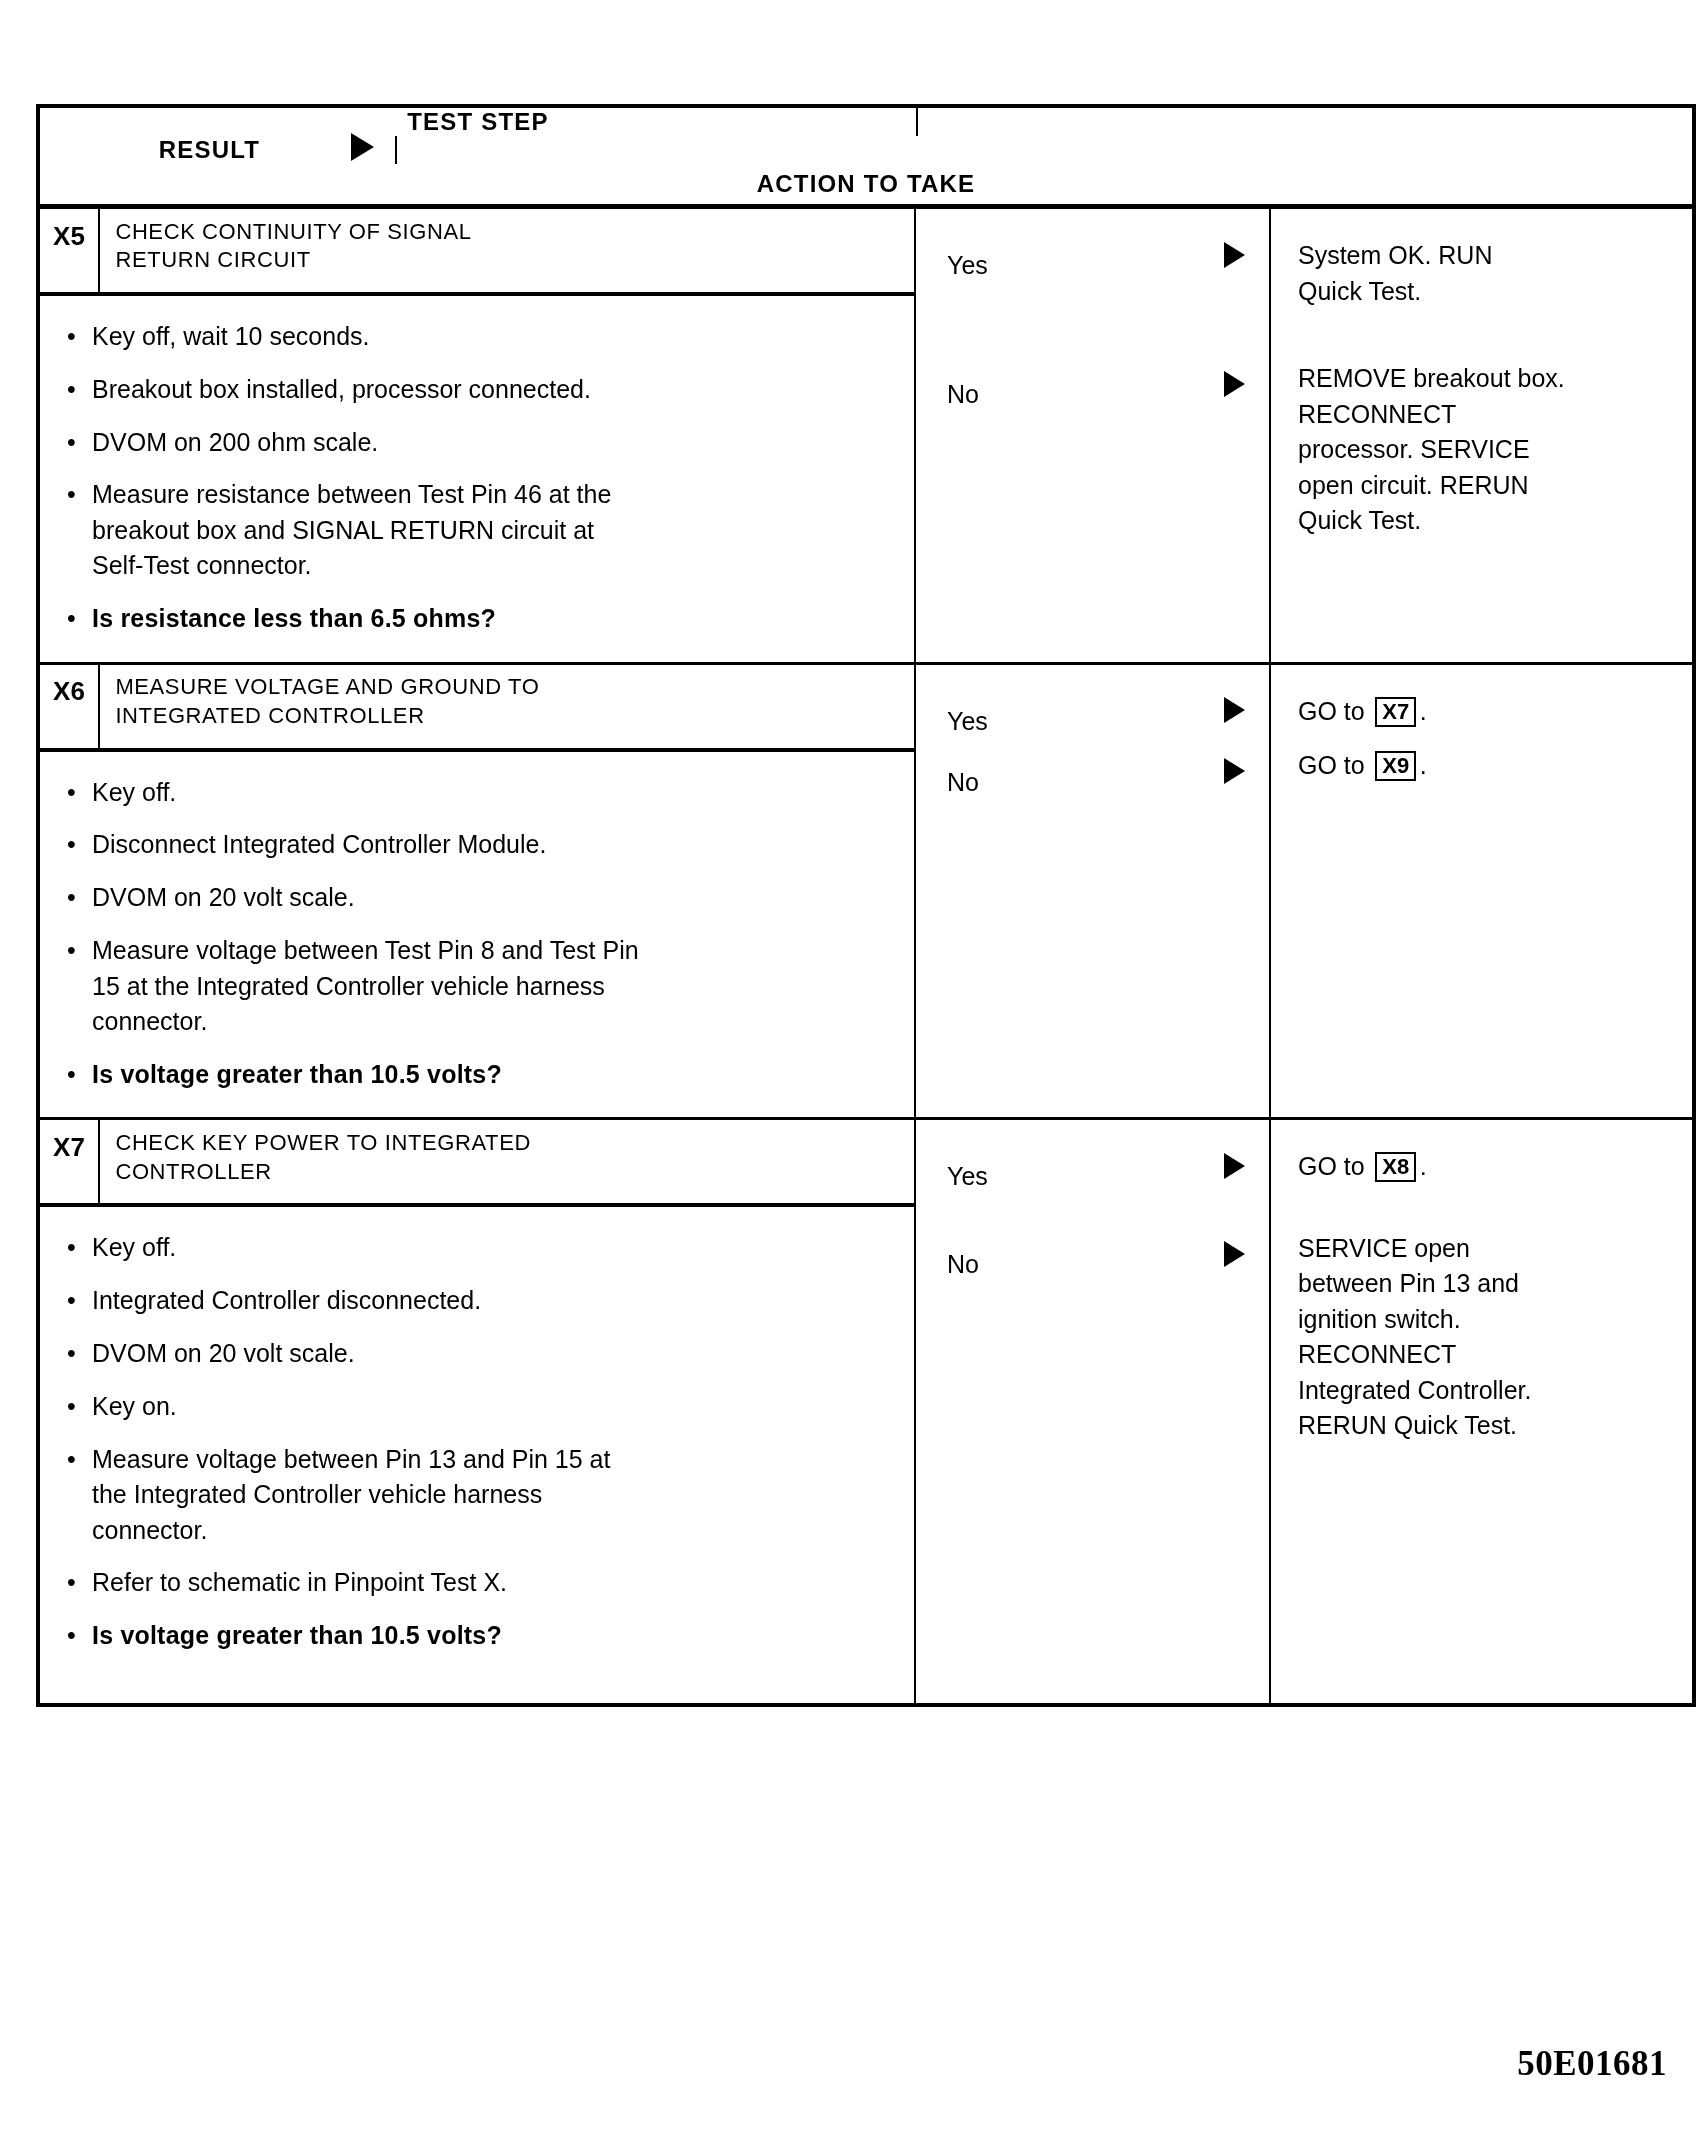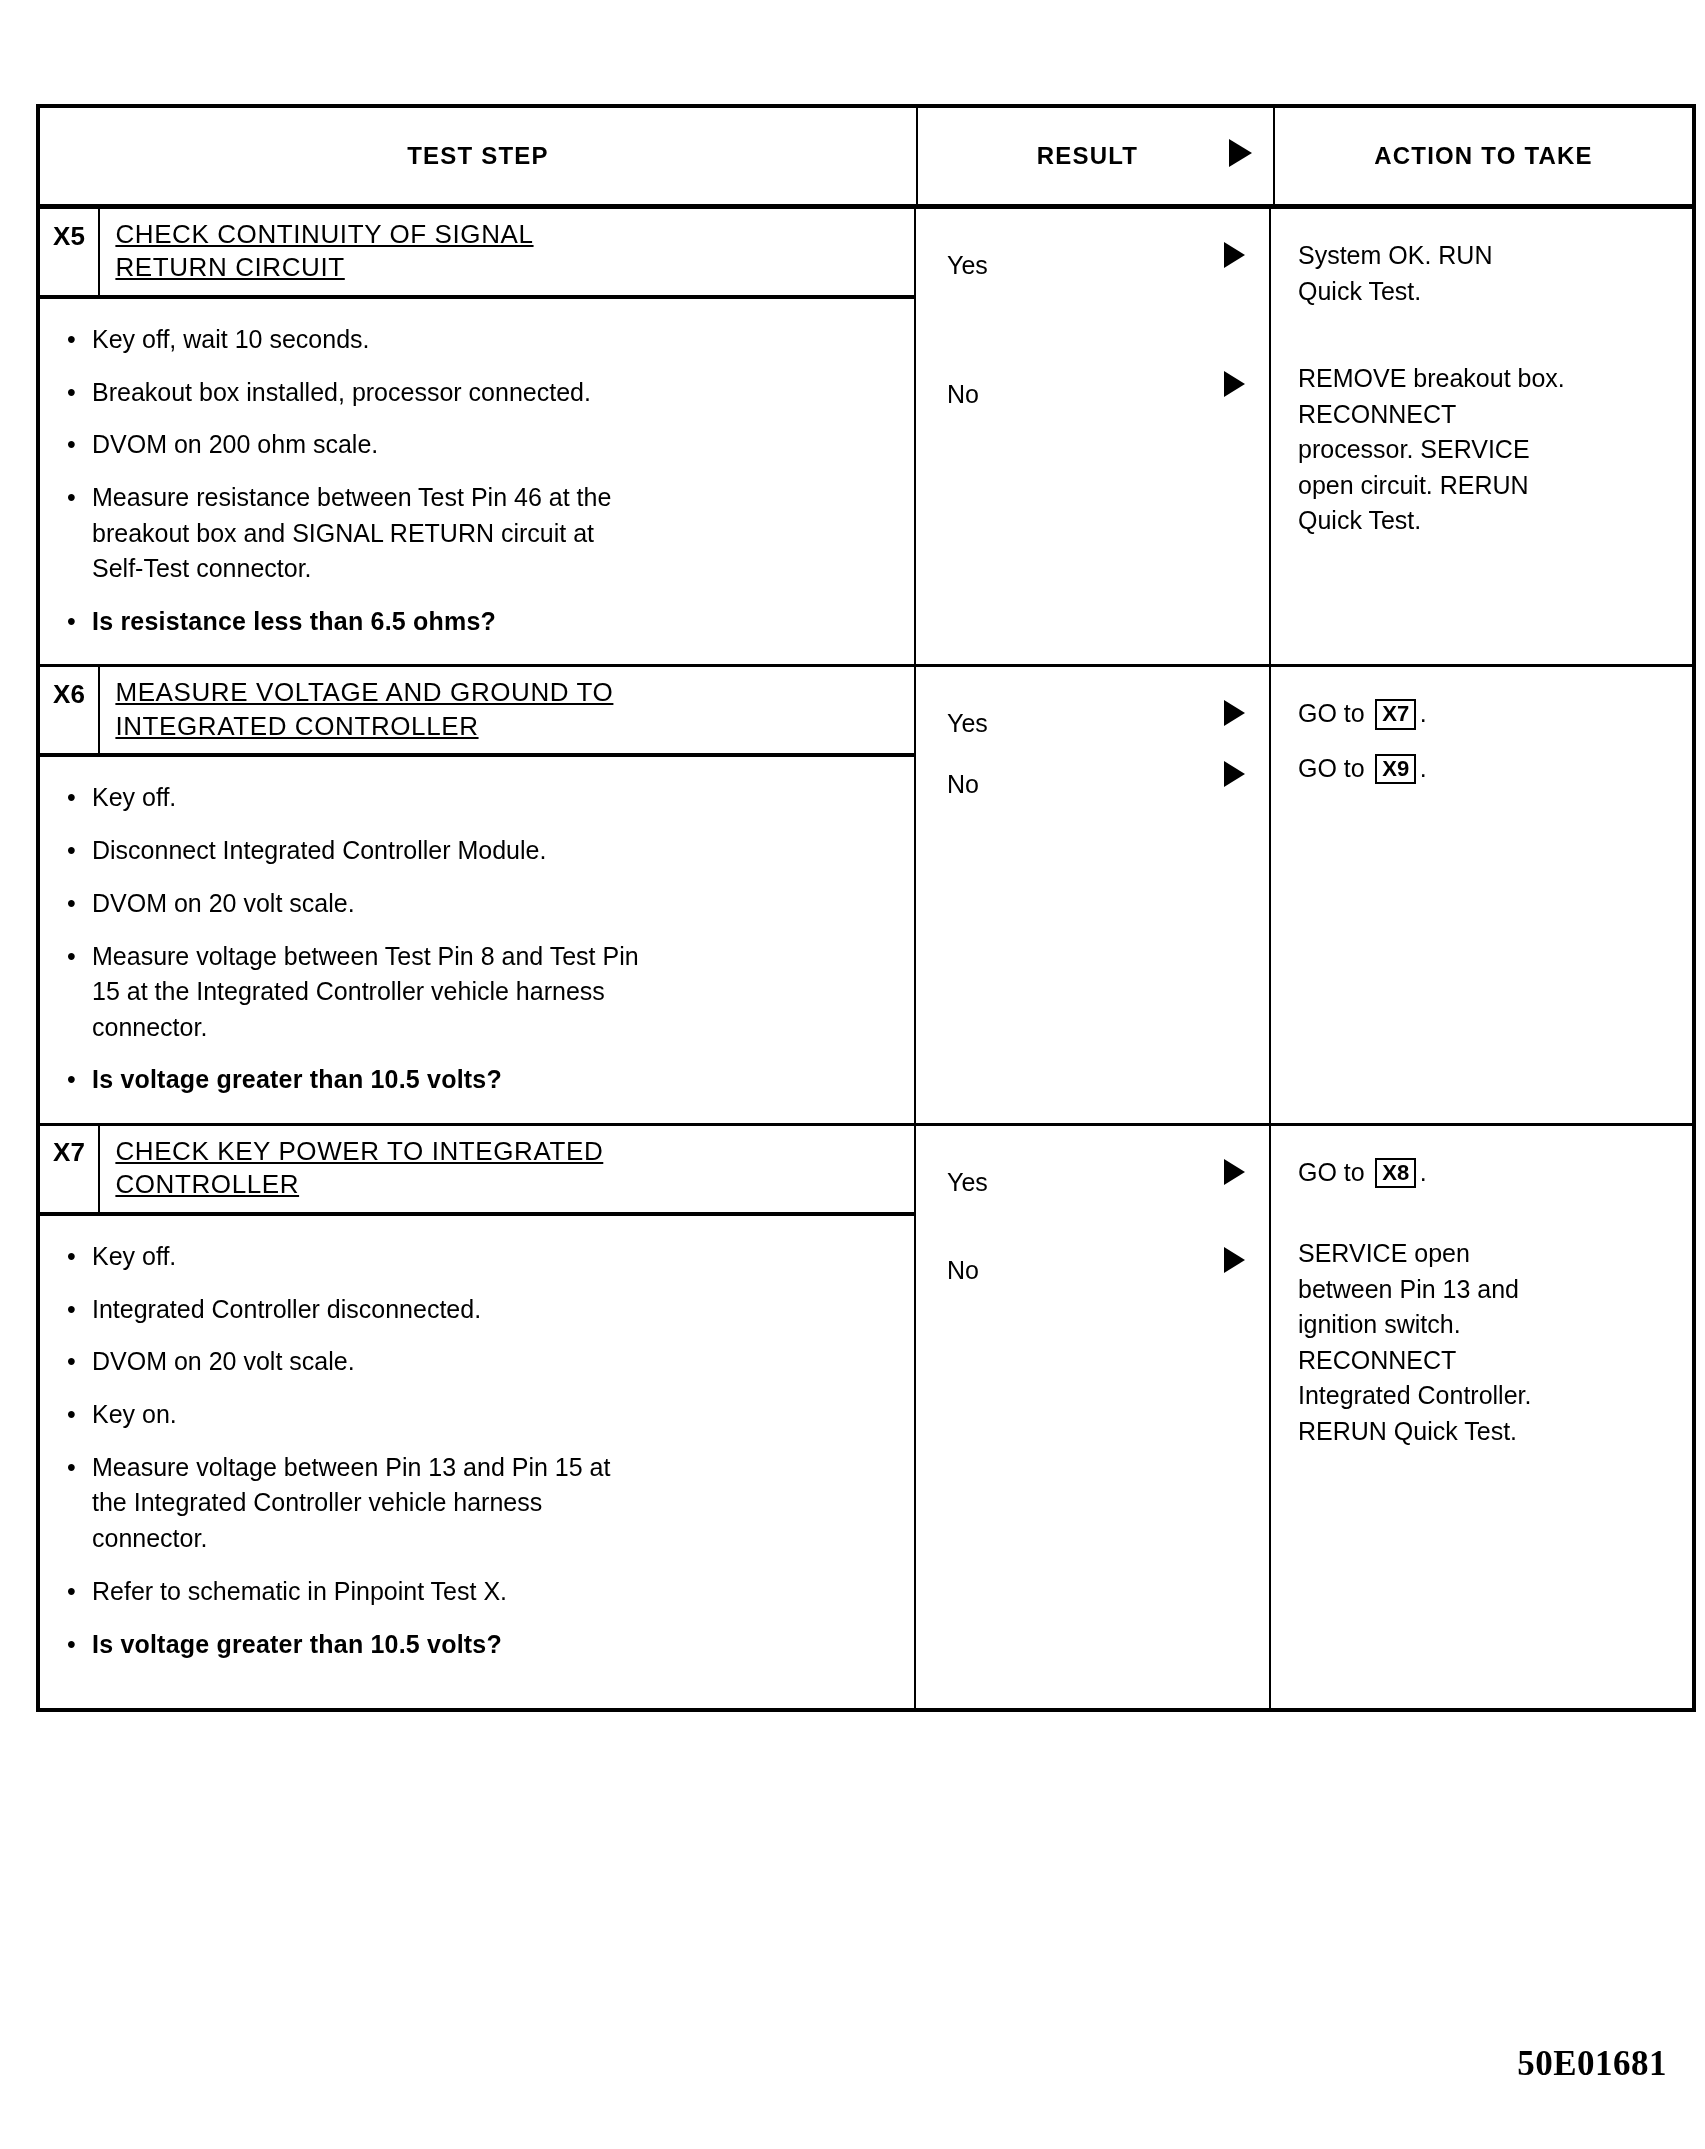--- a/index.html
+++ b/index.html
@@ -32,20 +32,21 @@
     border: 4.8px solid #000;
     box-sizing: border-box;
     background: #fff;
   }
 
   
   .head-row {
     display: flex;
     border-bottom: 5.8px solid #000;
     height: 96px;
+    flex-direction: column;
   }
   .head-cell {
     display: flex;
     align-items: center;
     justify-content: center;
     font-weight: bold;
     font-size: 24px;
     letter-spacing: 1.2px;
     font-stretch: condensed;
     transform-origin: center;
@@ -113,24 +114,23 @@
     align-items: flex-start;
     justify-content: center;
     padding-top: 11.5px;
     font-weight: bold;
     font-size: 26px;
     border-right: 2.9px solid #000;
     box-sizing: border-box;
   }
   .step-title {
     padding: 8.6px 0 9.6px 15.4px;
-    font-size: 26px;
+    font-size: 22px;
     line-height: 1.30;
     letter-spacing: 0.6px;
-    text-decoration: underline;
   }
   .step-title .tline { display: block; white-space: nowrap; }
 
   
   .bullets {
     padding: 23px 23px 25px 27px;
   }
   .bullet {
     display: flex;
     margin-bottom: 17.3px;

